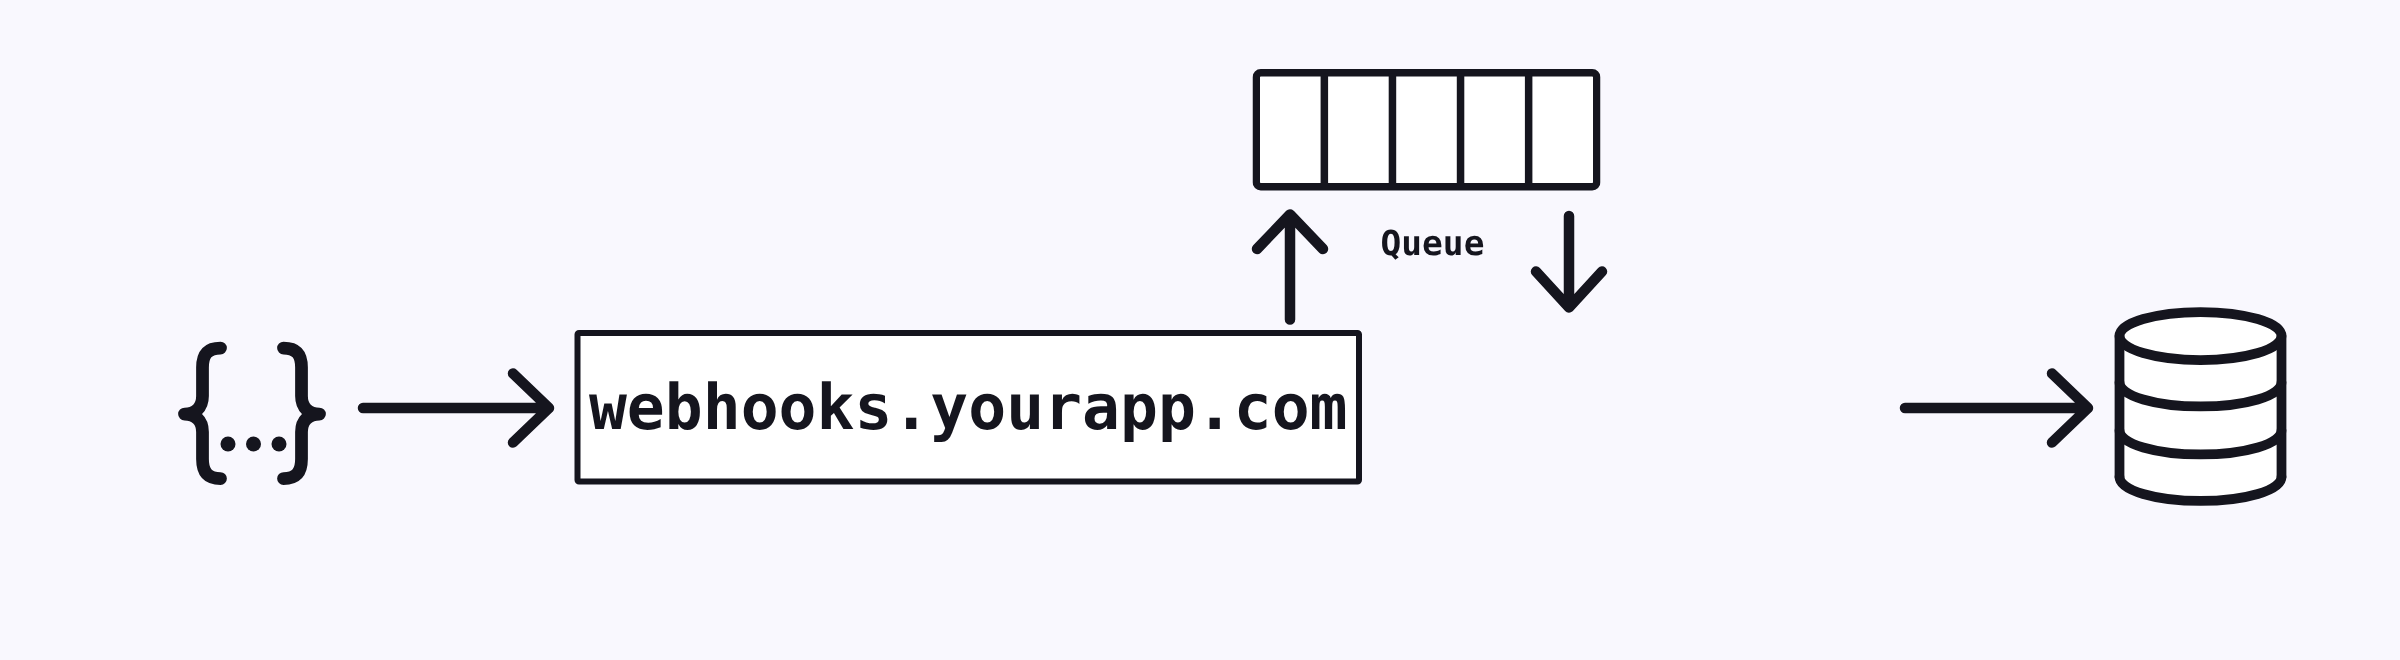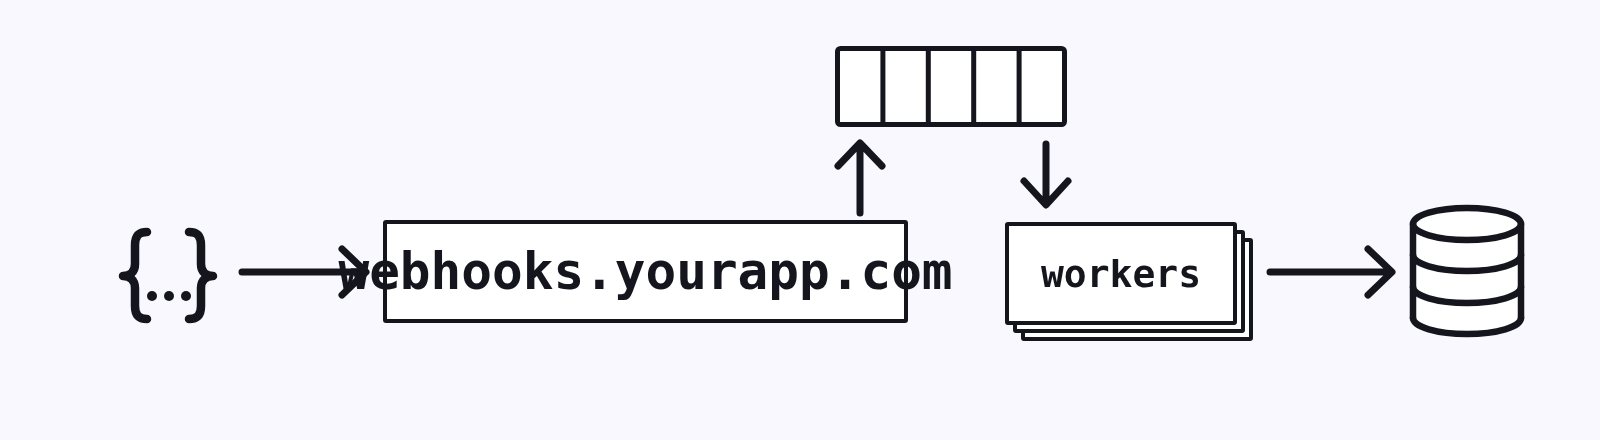--- a/index.html
+++ b/index.html
@@ -20,21 +20,21 @@
   }
   .node-box {
     position: absolute;
     background: #ffffff;
     border: 4px solid #15151e;
     border-radius: 3px;
     display: flex;
     align-items: center;
     justify-content: center;
     font-weight: bold;
-    font-size: 51px;
+    font-size: 42px;
     letter-spacing: 0;
     white-space: nowrap;
   }
   #webhook-box { left: 383px; top: 220px; width: 517px; height: 95px; }
   .diagram-label {
     position: absolute;
     font-weight: bold;
     font-size: 23px;
     text-align: center;
     white-space: nowrap;
@@ -94,28 +94,22 @@
 
   <svg id="queue-icon" width="232" height="82" viewBox="0 0 232 82" xmlns="http://www.w3.org/2000/svg">
     <rect x="2.5" y="2.5" width="227" height="76" rx="3" fill="#ffffff" stroke="#15151e" stroke-width="5"></rect>
     <g class="stroke" stroke-width="5">
       <line x1="47.9" y1="3" x2="47.9" y2="78"></line>
       <line x1="93.3" y1="3" x2="93.3" y2="78"></line>
       <line x1="138.7" y1="3" x2="138.7" y2="78"></line>
       <line x1="184.1" y1="3" x2="184.1" y2="78"></line>
     </g>
   </svg>
+  <div id="queue-label" class="diagram-label">Queue</div>
 
-  <div id="workers-stack">
-    <div class="stack-layer stack-back"></div>
-    <div class="stack-layer stack-middle"></div>
-    <div class="stack-layer stack-front">
-      <span>workers</span>
-    </div>
-  </div>
 
   <svg id="database-icon" width="124" height="140" viewBox="0 0 124 140" xmlns="http://www.w3.org/2000/svg">
     <path d="M8,22 L8,116 A54,16 0 0 0 116,116 L116,22 Z" fill="#ffffff" stroke="none"></path>
     <g class="stroke" stroke-width="6.5" stroke-linecap="round">
       <ellipse cx="62" cy="22" rx="54" ry="16" fill="#ffffff"></ellipse>
       <path d="M8,53 A54,16 0 0 0 116,53"></path>
       <path d="M8,85 A54,16 0 0 0 116,85"></path>
       <path d="M8,116 A54,16 0 0 0 116,116"></path>
       <line x1="8" y1="22" x2="8" y2="116"></line>
       <line x1="116" y1="22" x2="116" y2="116"></line>

